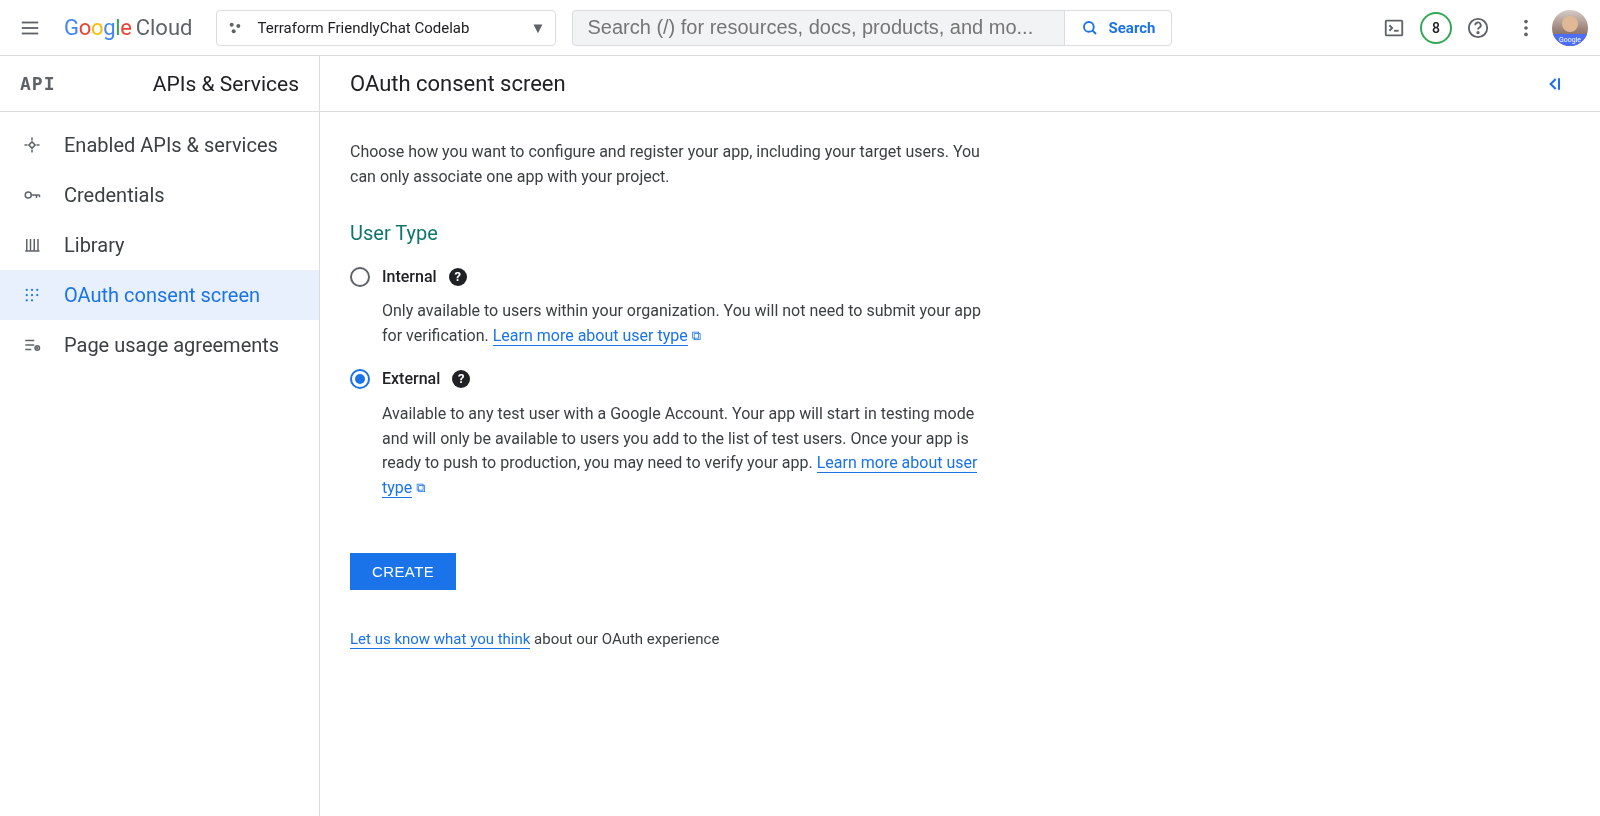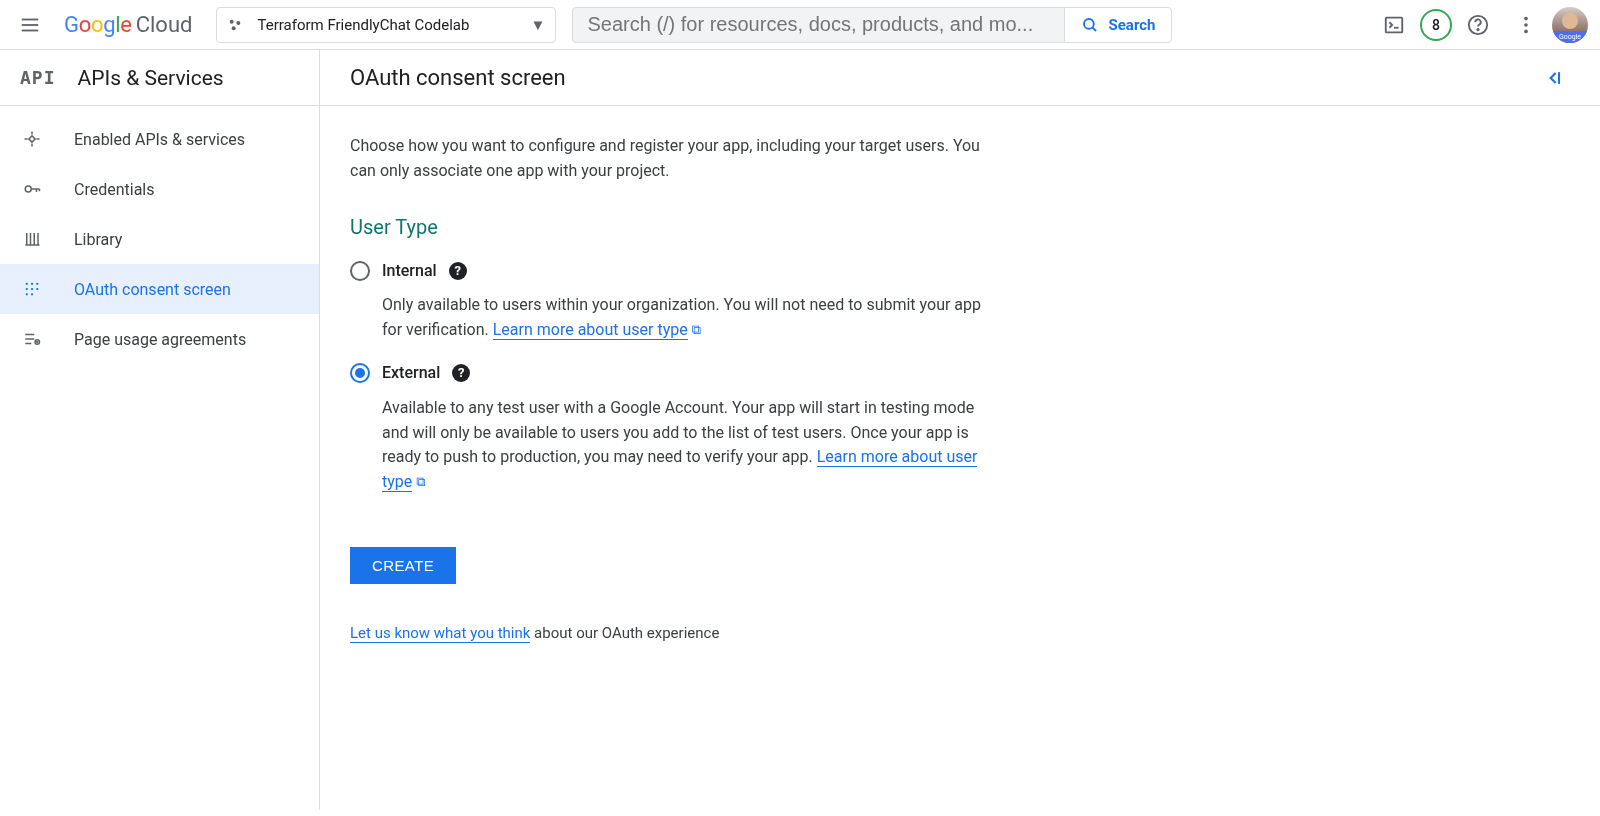--- a/index.html
+++ b/index.html
@@ -1,21 +1,21 @@
 <!DOCTYPE html>
 <html><head>
 <meta charset="utf-8">
 <style>
   * { box-sizing: border-box; margin: 0; padding: 0; }
   html, body { height: 100%; width: 100%; font-family: "Google Sans", Roboto, Arial, sans-serif; color: #202124; background: #fff; }
   body { overflow: hidden; }
 
   
   .topbar {
-    height: 50px;
+    height: 56px;
     display: flex;
     align-items: center;
     padding: 0 12px 0 8px;
     border-bottom: 1px solid #dadce0;
     gap: 8px;
   }
   .icon-btn {
     width: 44px; height: 44px;
     display: flex; align-items: center; justify-content: center;
     border-radius: 50%; cursor: pointer; color: #5f6368;
@@ -60,27 +60,27 @@
   .page {
     display:flex; height: calc(100% - 56px);
   }
   .sidebar {
     width: 320px; border-right:1px solid #dadce0; display:flex; flex-direction:column;
     flex-shrink:0;
   }
   .sidebar-header {
     height:56px; display:flex; align-items:center; gap:22px;
     padding:0 20px; border-bottom:1px solid #dadce0;
-    font-size:21px; font-weight:400; color:#202124;
+    font-size:21px; font-weight:400; color:#202124;justify-content:space-between;
   }
   .api-logo { font-family: monospace; font-weight:700; letter-spacing:1px; color:#5f6368; font-size:18px;}
   .nav { padding-top:8px; }
   .nav-item {
-    height:50px; display:flex; align-items:center; gap:32px;
-    padding:0 22px; cursor:pointer; font-size:16px; color:#3c4043;
+    height:50px; display:flex; align-items:center; gap:22px;
+    padding:0 22px; cursor:pointer; font-size:20px; color:#3c4043;
   }
   .nav-item.active { background:#e8f0fe; color:#1a73e8; }
   .nav-item.active .nav-icon { color:#1a73e8; }
   .nav-icon { width:20px; height:20px; color:#5f6368; display:flex; align-items:center; justify-content:center; flex-shrink:0;}
 
   
   .content-wrap { flex:1; display:flex; flex-direction:column; min-width:0;}
   .content-header {
     height:56px; display:flex; align-items:center; padding:0 30px;
     border-bottom:1px solid #dadce0; justify-content:space-between;

